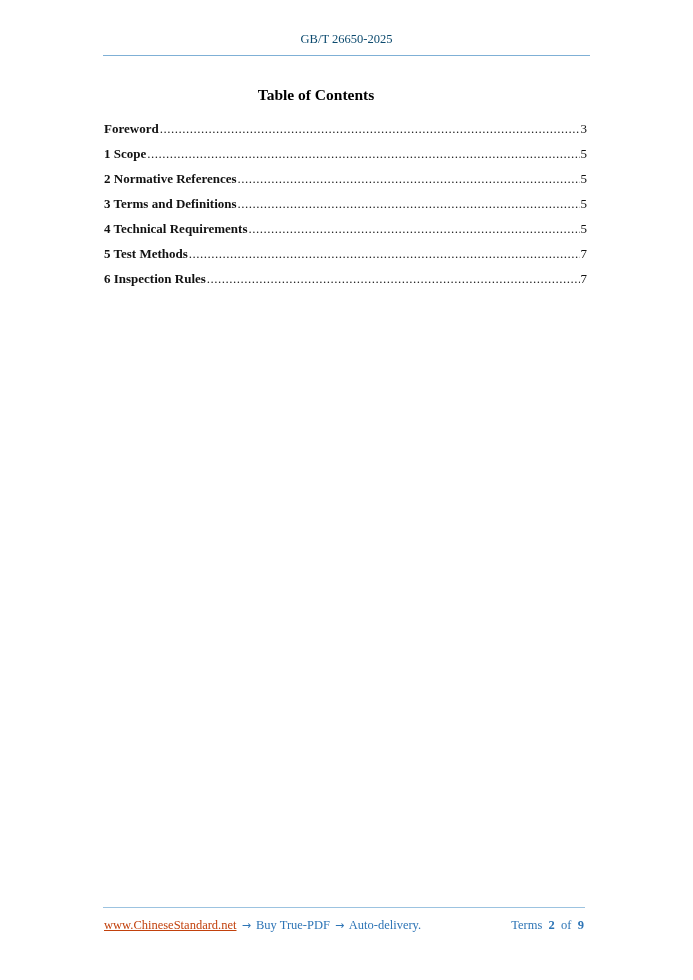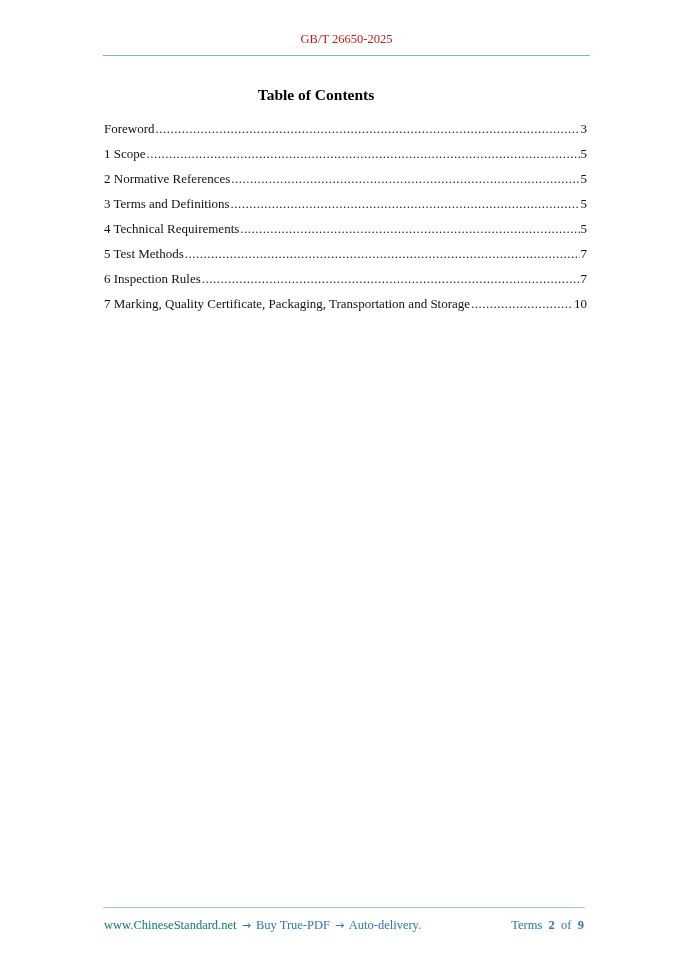--- a/index.html
+++ b/index.html
@@ -15,21 +15,21 @@
     font-family: "Liberation Serif", "DejaVu Serif", serif;
     color: #111111;
   }
   .header-title {
     position: absolute;
     top: 32px;
     left: 0;
     width: 693px;
     text-align: center;
     font-size: 12.5px;
-    color: #b91c1c;
+    color: #0c4a6e;
   }
   .header-rule {
     position: absolute;
     top: 55px;
     left: 103px;
     width: 487px;
     height: 0;
     border-top: 1px solid #7fb0d6;
   }
   .toc-title {
@@ -56,20 +56,21 @@
     align-items: baseline;
     height: 25px;
     font-size: 13px;
     line-height: 18px;
     color: #111111;
     white-space: nowrap;
     cursor: pointer;
   }
   .toc-label {
     flex: 0 0 auto;
+    font-weight: bold;
   }
   .toc-leader {
     flex: 1 1 auto;
     overflow: hidden;
     margin: 0 1px;
     letter-spacing: 0.5px;
     color: #222222;
   }
   .toc-leader::before {
     content: "........................................................................................................................................................................................................................................";
@@ -94,21 +95,22 @@
     font-size: 12.5px;
     color: #2e75b6;
   }
   .footer-left {
     position: absolute;
     left: 0;
     top: 0;
     white-space: nowrap;
   }
   .footer-link {
-    color: #0f766e;
+    color: #c2410c;
+    text-decoration: underline;
     cursor: pointer;
   }
   .arrow {
     font-family: "DejaVu Sans", sans-serif;
     font-size: 11px;
     padding: 0 2px;
   }
   .footer-right {
     position: absolute;
     right: 0;
@@ -156,25 +158,20 @@
   <li class="toc-row">
     <span class="toc-label">5 Test Methods</span>
     <span class="toc-leader"></span>
     <span class="toc-page">7</span>
   </li>
   <li class="toc-row">
     <span class="toc-label">6 Inspection Rules</span>
     <span class="toc-leader"></span>
     <span class="toc-page">7</span>
   </li>
-  <li class="toc-row">
-    <span class="toc-label">7 Marking, Quality Certificate, Packaging, Transportation and Storage</span>
-    <span class="toc-leader"></span>
-    <span class="toc-page">10</span>
-  </li>
 </ul>
 
 <div class="footer-rule"></div>
 
 <div class="footer">
   <span class="footer-left">
     <a class="footer-link">www.ChineseStandard.net</a>
     <span class="arrow">→</span>
     <span>Buy True-PDF</span>
     <span class="arrow">→</span>

